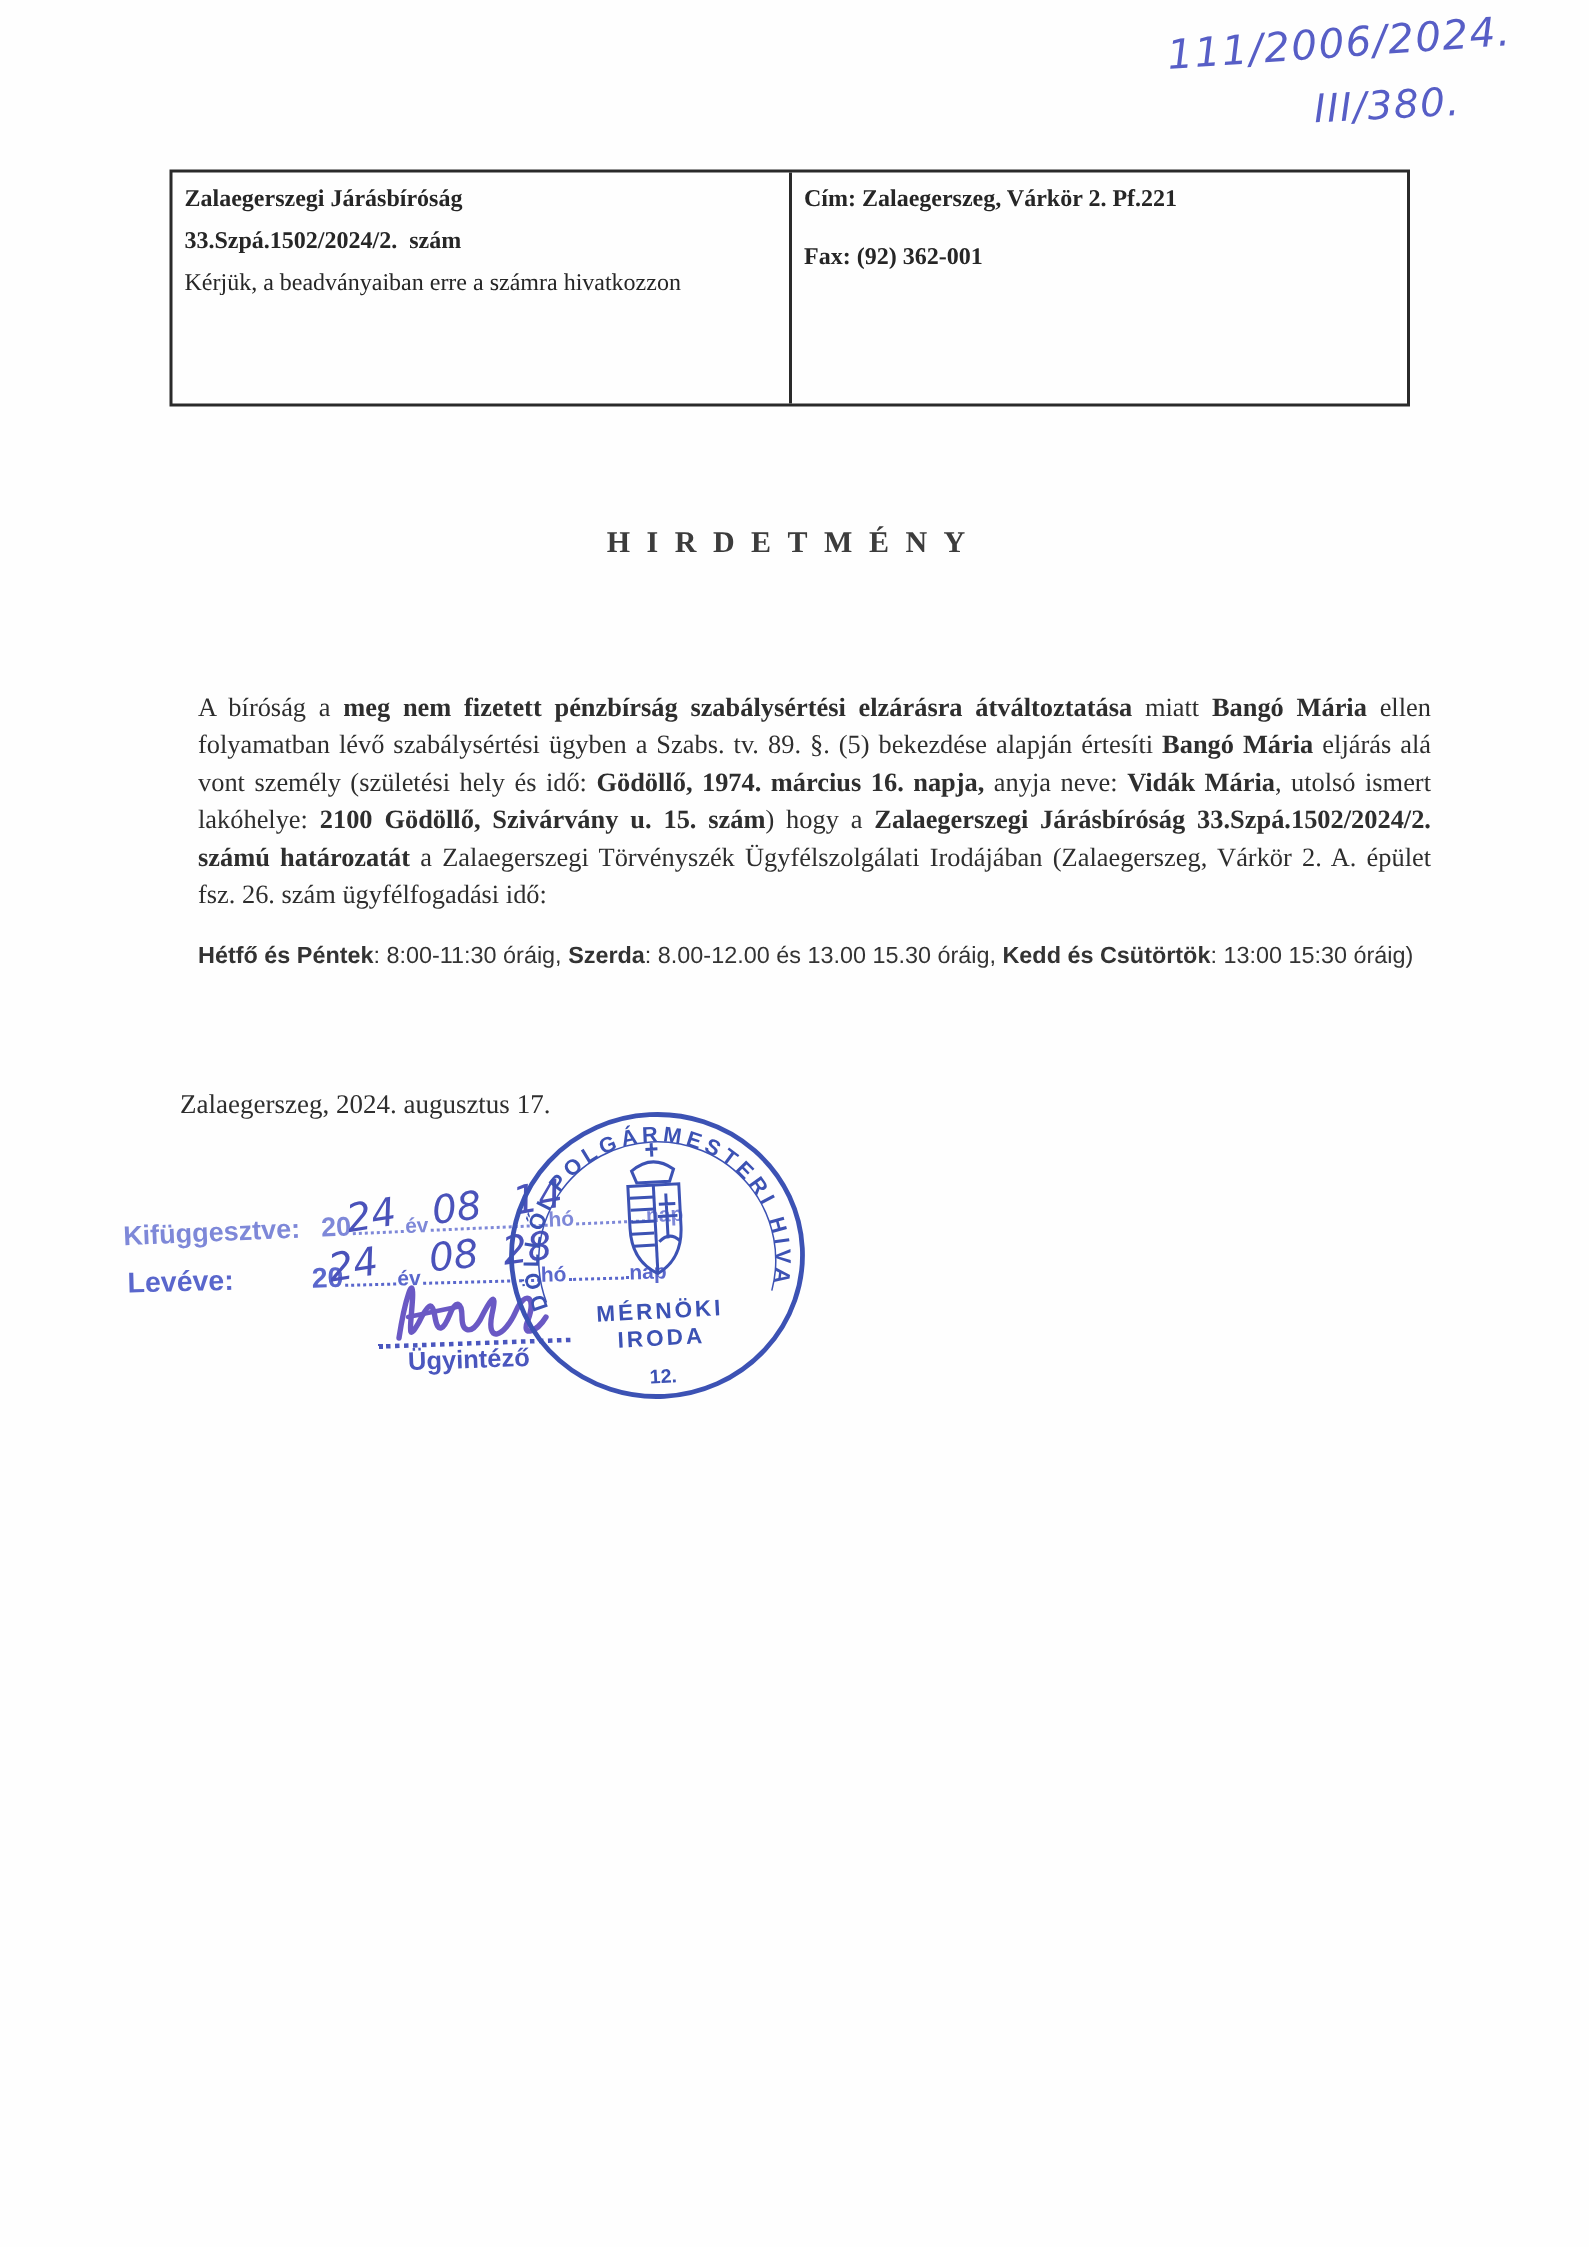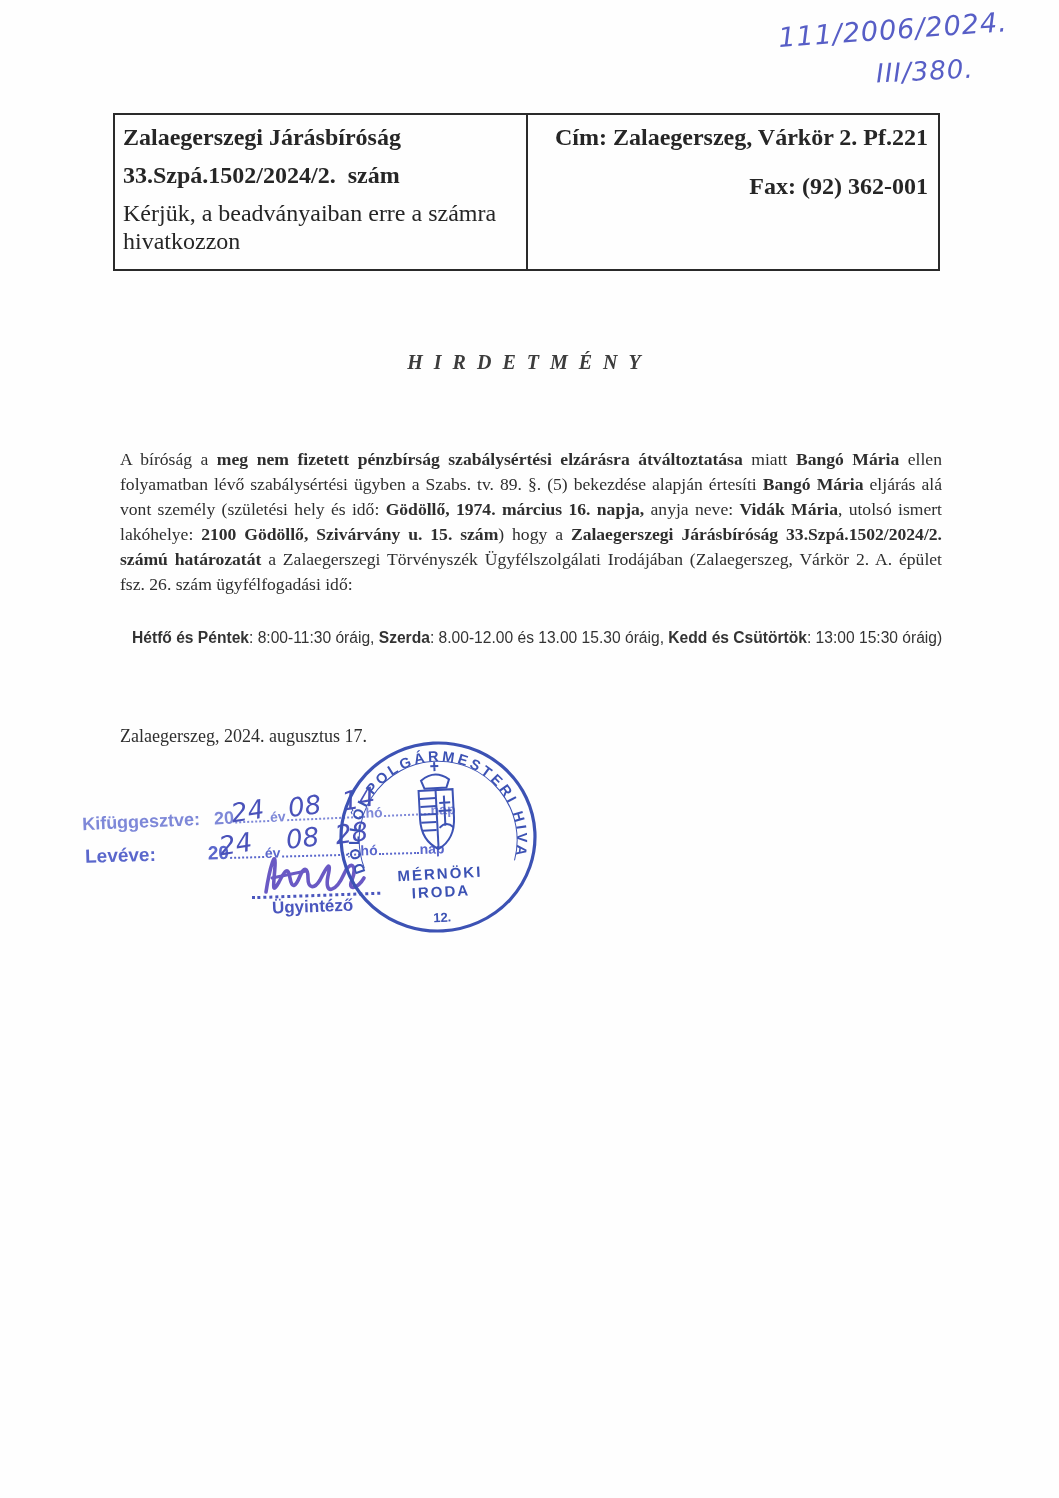--- a/index.html
+++ b/index.html
@@ -9,35 +9,35 @@
     font-family:"Liberation Serif", serif;color:#262626;
   }
   
   .hand{position:absolute;color:#575ec6;font-family:"DejaVu Sans",sans-serif;
         font-style:italic;font-weight:500;letter-spacing:1px;}
   .hand-1{left:778px;top:14px;font-size:27px;transform:rotate(-4deg);}
   .hand-2{left:876px;top:56px;font-size:26px;transform:rotate(-3deg);}
   
   .hdr-table{position:absolute;left:113px;top:113px;width:827px;height:158px;
              border:2px solid #2a2a2a;display:flex;box-sizing:border-box;}
-  .hdr-cell{box-sizing:border-box;padding:6px 10px 0 8px;font-size:24px;line-height:1.2;}
+  .hdr-cell{box-sizing:border-box;padding:6px 10px 0 8px;font-size:16px;line-height:1.2;}
   .hdr-left{width:413px;border-right:2px solid #2a2a2a;}
   .hdr-right{flex:1;}
   .hdr-line{margin:0 0 0 0;white-space:pre-wrap;}
   .hdr-left .hdr-line{margin-top:9px;}
   .hdr-left .hdr-line:first-child{margin-top:2px;}
-  .hdr-right .hdr-line{margin-top:20px;text-align:right;}
+  .hdr-right .hdr-line{margin-top:20px;}
   .hdr-right .hdr-line:first-child{margin-top:2px;}
   .b{font-weight:bold;}
   .email-italic{font-style:italic;font-weight:bold;}
   
   .doc-title{position:absolute;left:0;top:351px;width:1059px;text-align:center;
-             font-size:20px;font-weight:bold;letter-spacing:0.55em;color:#3c3c3c;font-style:italic;}
+             font-size:20px;font-weight:bold;letter-spacing:0.55em;color:#3c3c3c;}
   
-  .body-par{position:absolute;left:120px;top:447px;width:822px;margin:0;
+  .body-par{position:absolute;left:120px;top:447px;width:822px;margin:12px;
             font-size:17.6px;line-height:25px;text-align:justify;color:#2e2e2e;}
   .hours-par{position:absolute;left:120px;top:613px;width:822px;margin:12px;
              font-family:"Liberation Sans",sans-serif;font-size:15.6px;line-height:25px;
              color:#333;}
   
   .date-line{position:absolute;left:120px;top:726px;font-size:18px;color:#2e2e2e;}
   
   .post-row{position:absolute;display:flex;align-items:baseline;
             font-family:"Liberation Sans",sans-serif;font-weight:bold;white-space:pre;}
   .post-row .dots{display:inline-block;border-bottom:2px dotted currentColor;

